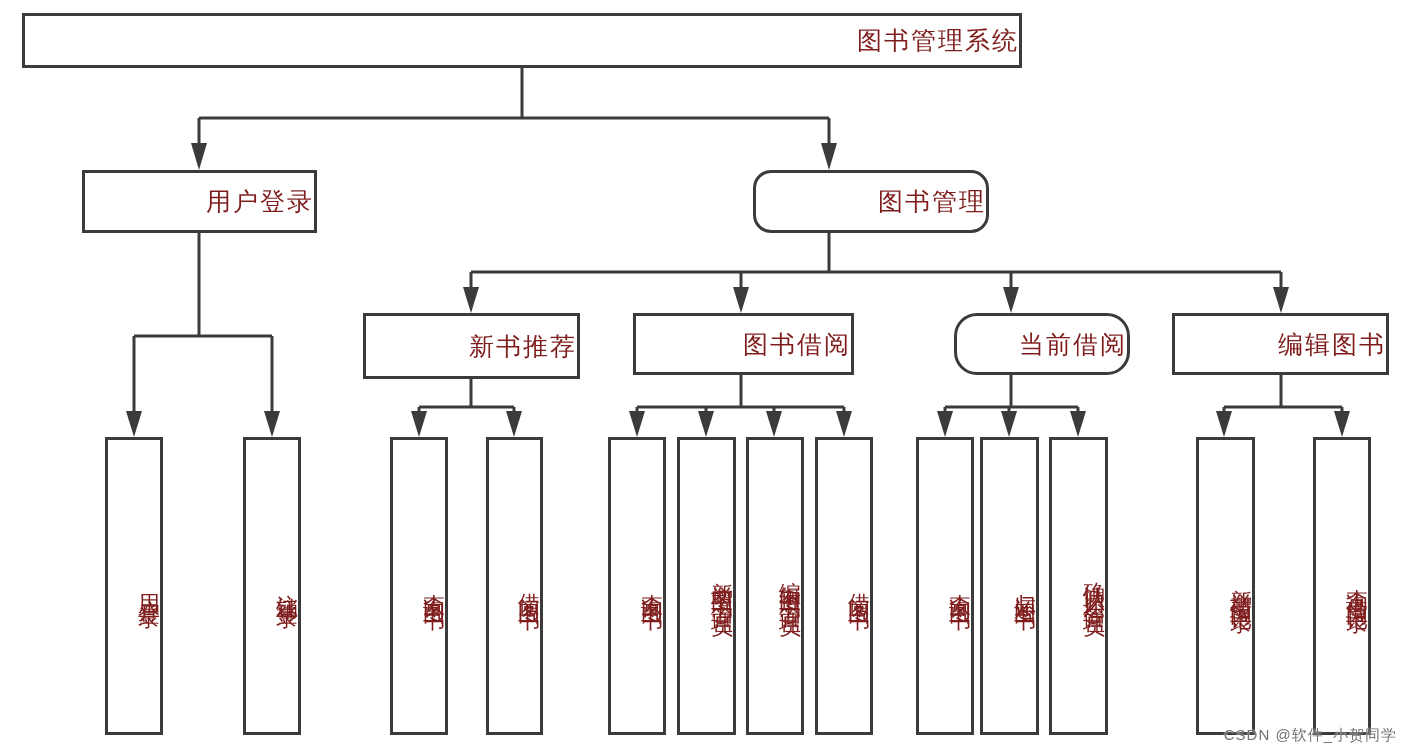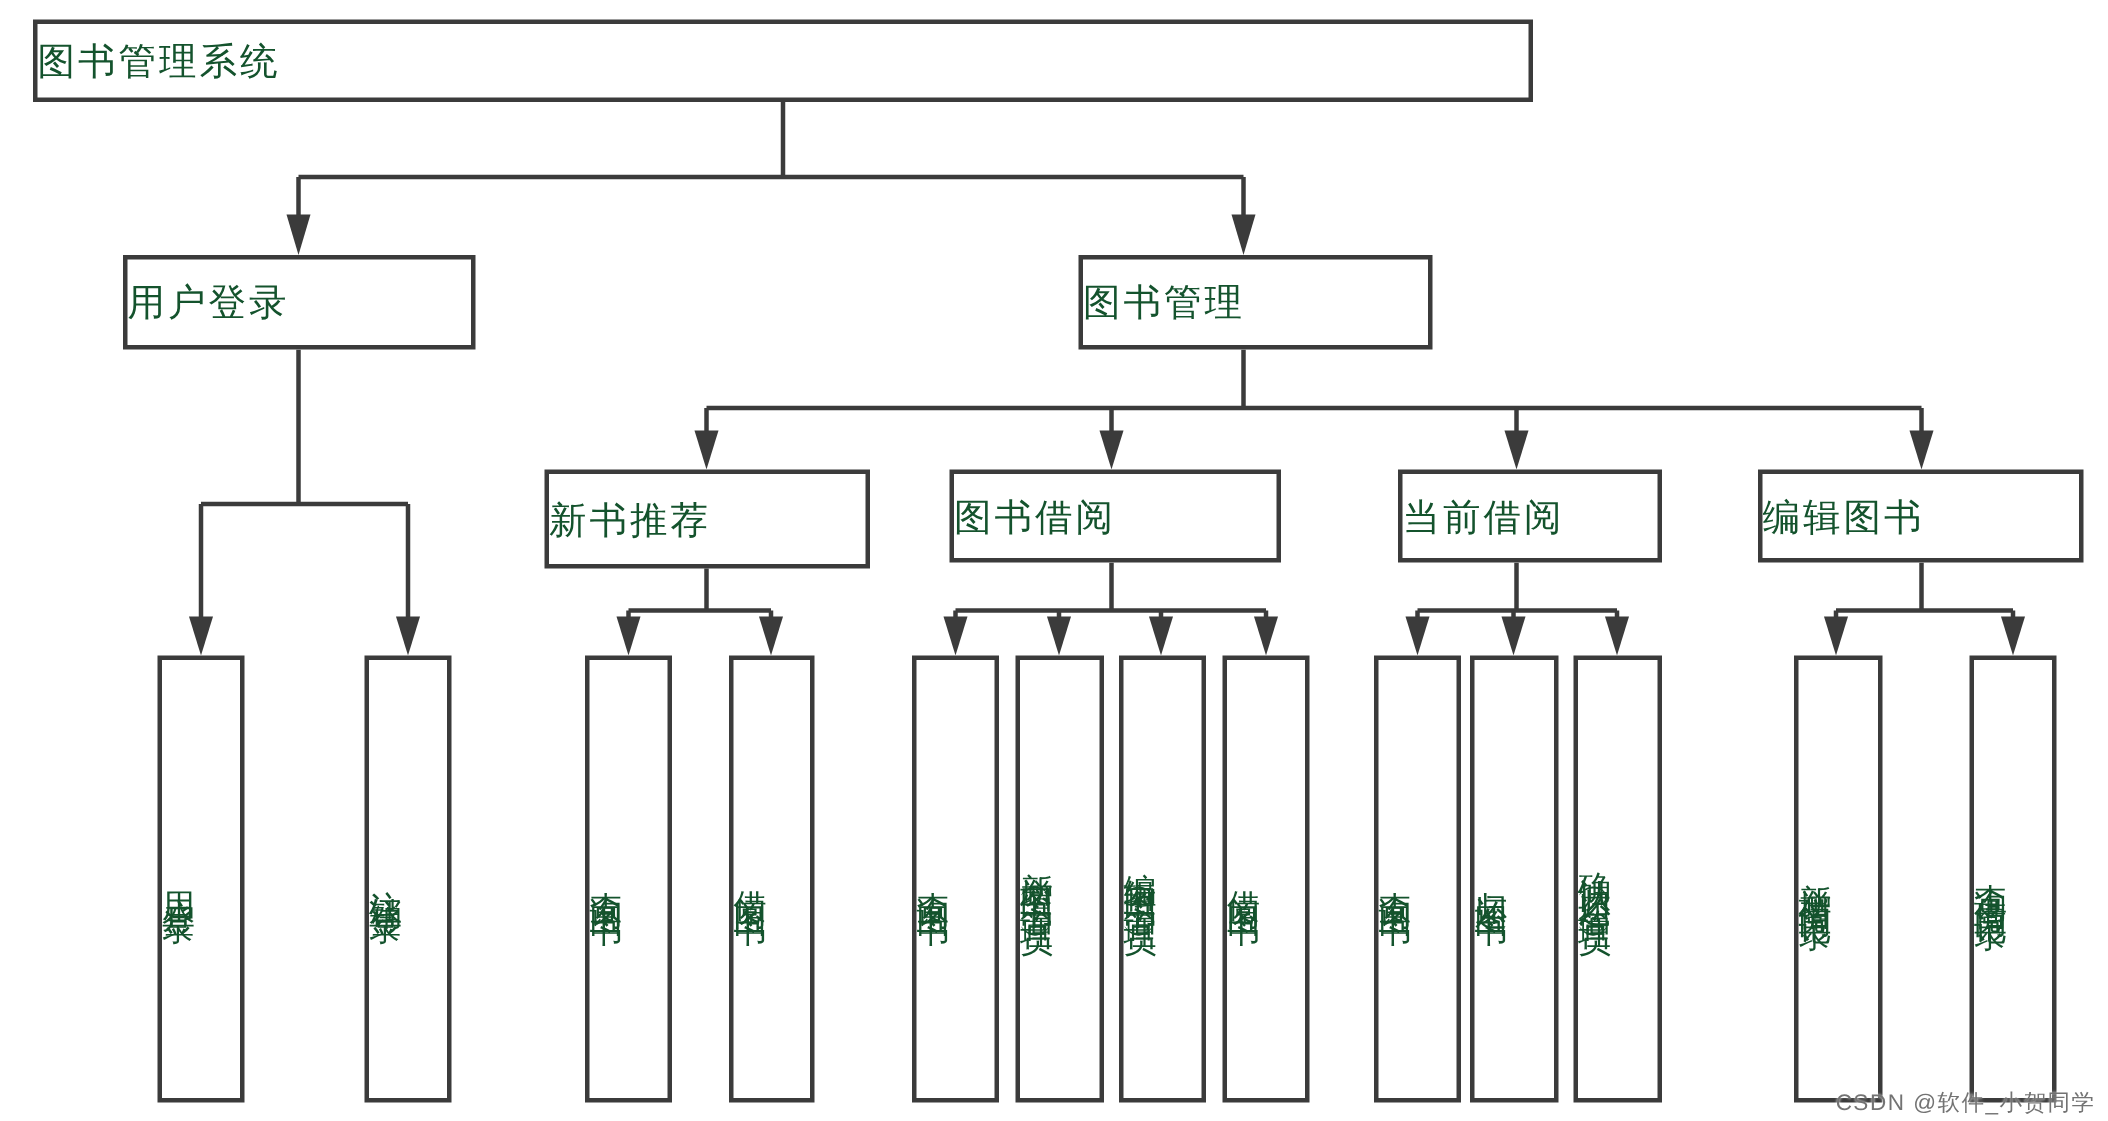--- a/index.html
+++ b/index.html
@@ -11,22 +11,22 @@
     overflow:hidden;
   }
   #wires{position:absolute;left:0;top:0;width:1405px;height:747px;}
   .box{
     position:absolute;
     box-sizing:border-box;
     border:3px solid #3b3b3b;
     background:#ffffff;
     display:flex;
     align-items:center;
-    justify-content:flex-start;
-    color:#14532d;
+    justify-content:flex-end;
+    color:#7f1d1d;
   }
   .hbox{font-size:25px;letter-spacing:2px;}
   .vbox span{
     writing-mode:vertical-rl;
     font-size:22px;
     letter-spacing:5px;
     line-height:1;
     white-space:nowrap;
   }
   .watermark{
@@ -116,31 +116,31 @@
     </g>
   </svg>
 
   <div class="box hbox" style="left:22px;top:13px;width:1000px;height:55px;">
     <span>图书管理系统</span>
   </div>
 
   <div class="box hbox" style="left:82px;top:170px;width:235px;height:63px;">
     <span>用户登录</span>
   </div>
-  <div class="box hbox" style="left:719px;top:170px;width:236px;height:63px;">
+  <div class="box hbox" style="left:753px;top:170px;width:236px;height:63px;border-radius:18px;">
     <span>图书管理</span>
   </div>
 
   <div class="box hbox" style="left:363px;top:313px;width:217px;height:66px;">
     <span>新书推荐</span>
   </div>
   <div class="box hbox" style="left:633px;top:313px;width:221px;height:62px;">
     <span>图书借阅</span>
   </div>
-  <div class="box hbox" style="left:932px;top:313px;width:176px;height:62px;">
+  <div class="box hbox" style="left:954px;top:313px;width:176px;height:62px;border-radius:23px;">
     <span>当前借阅</span>
   </div>
   <div class="box hbox" style="left:1172px;top:313px;width:217px;height:62px;">
     <span>编辑图书</span>
   </div>
 
   <div class="box vbox" style="left:105px;top:437px;width:58px;height:298px;">
     <span>用户登录</span>
   </div>
   <div class="box vbox" style="left:243px;top:437px;width:58px;height:298px;">

